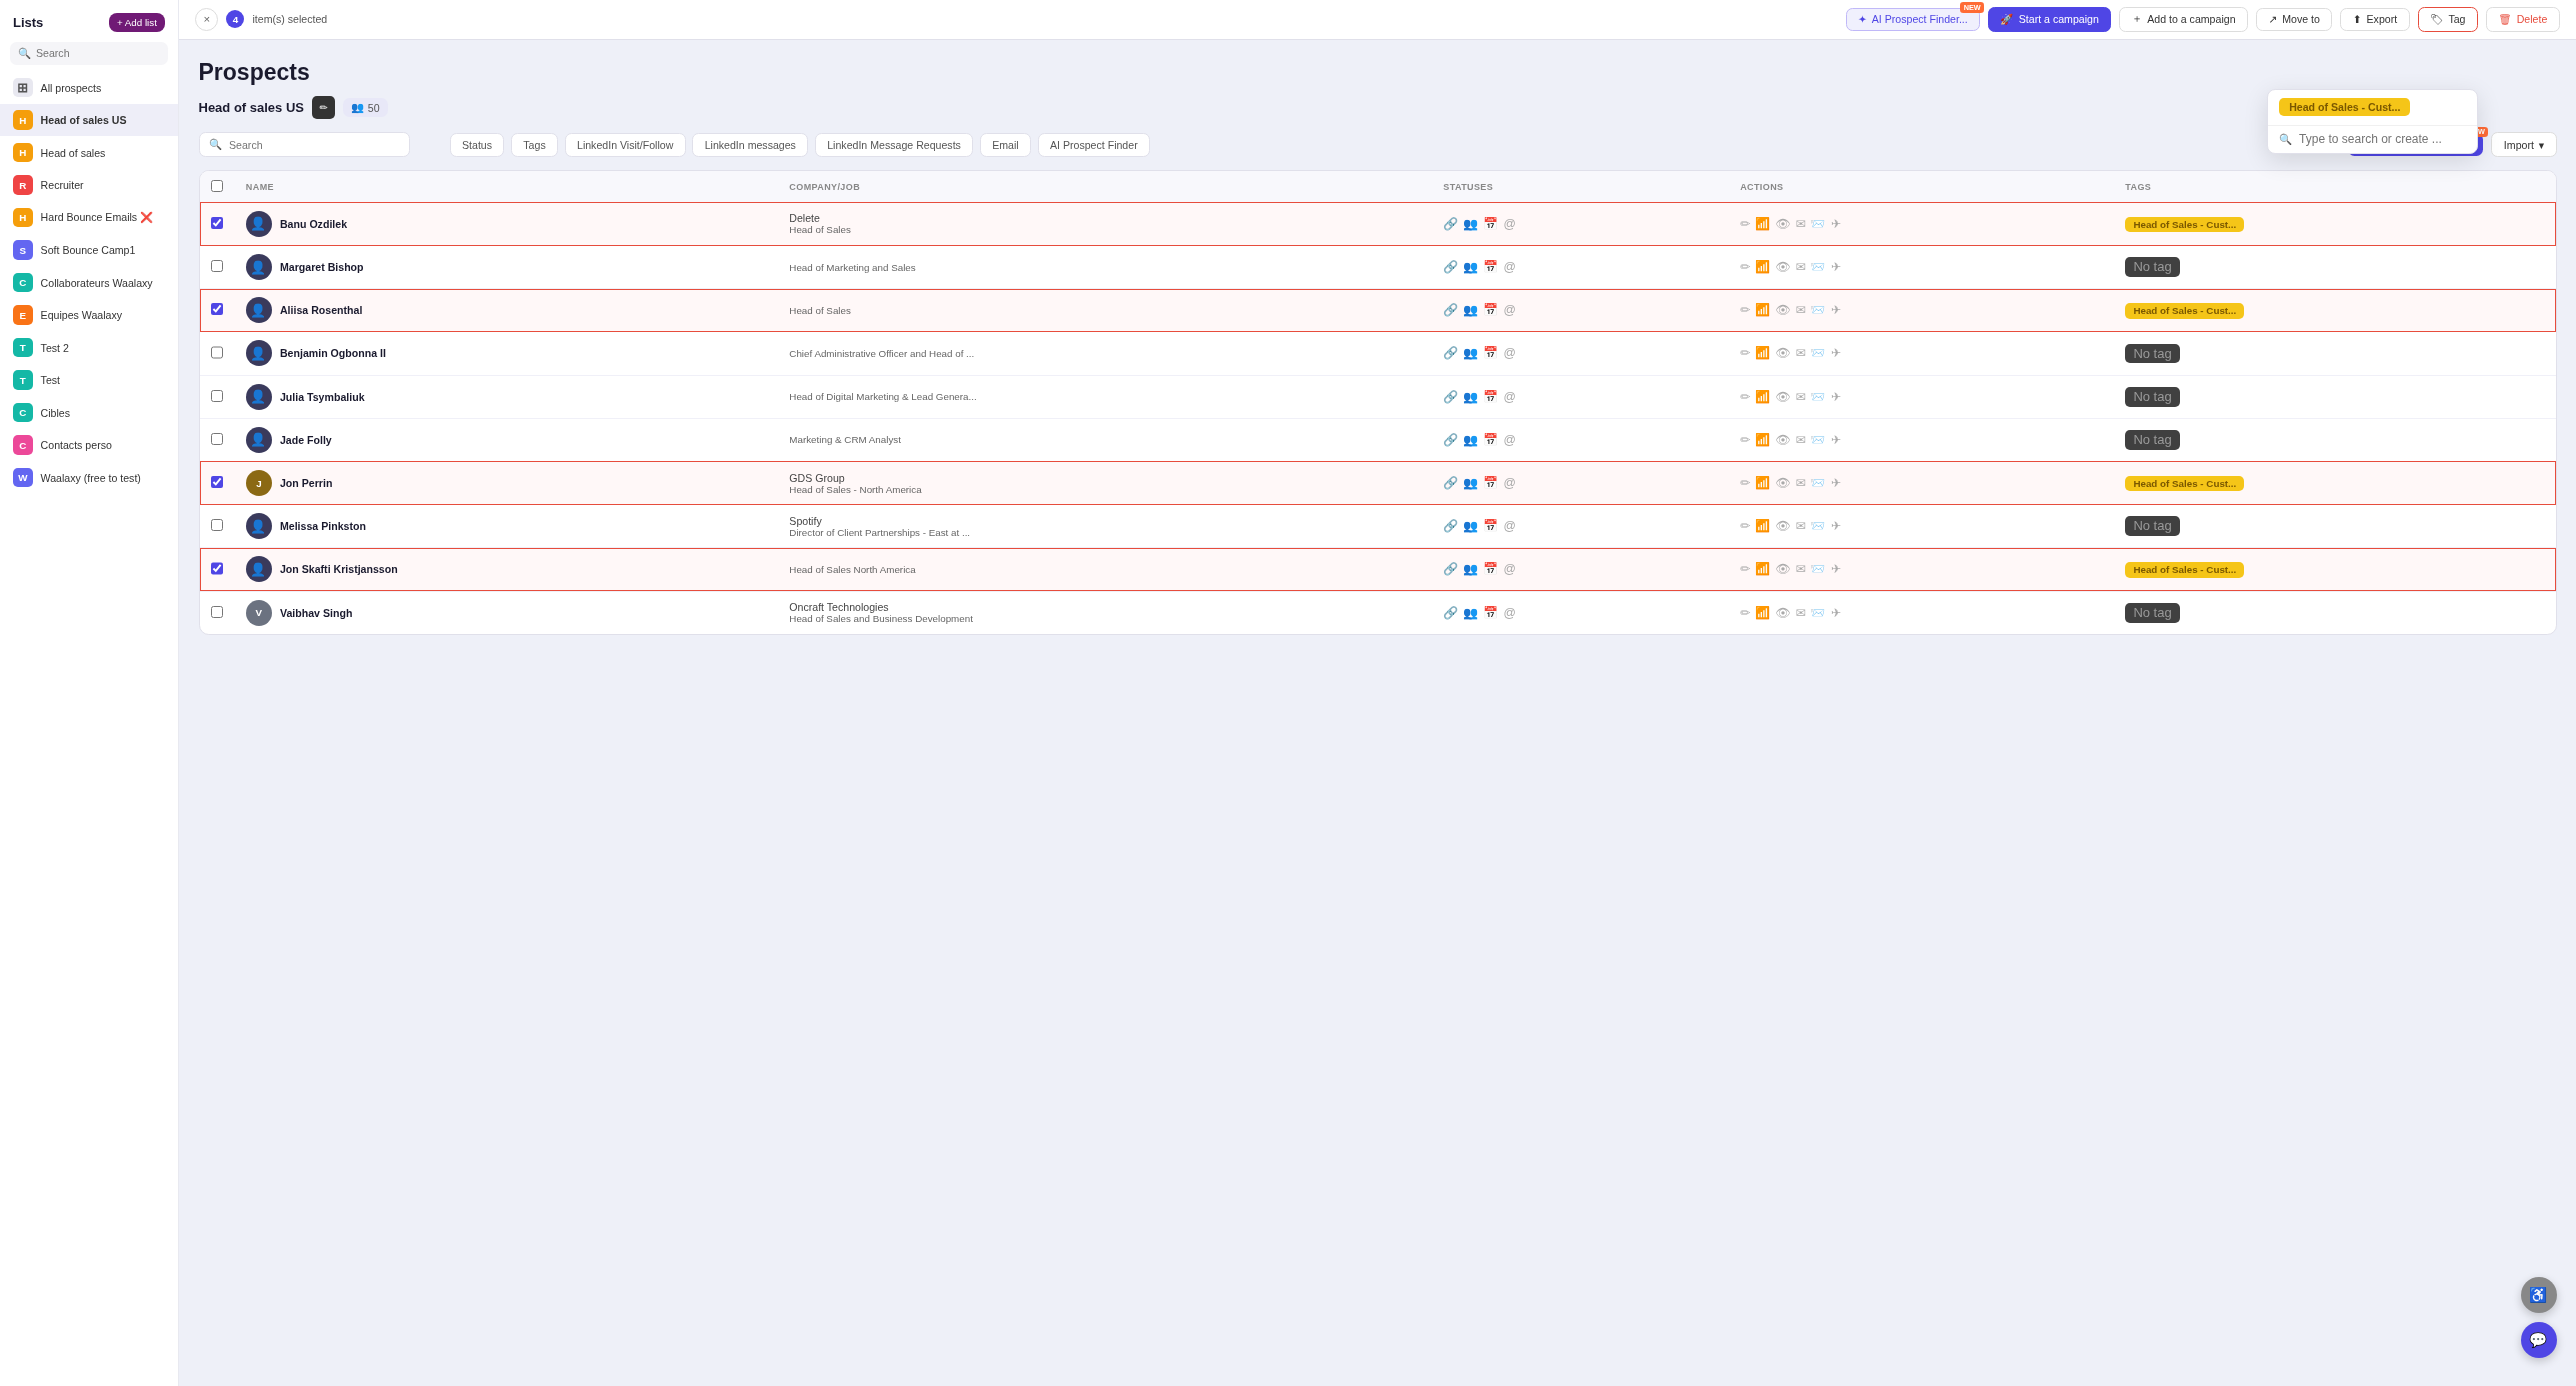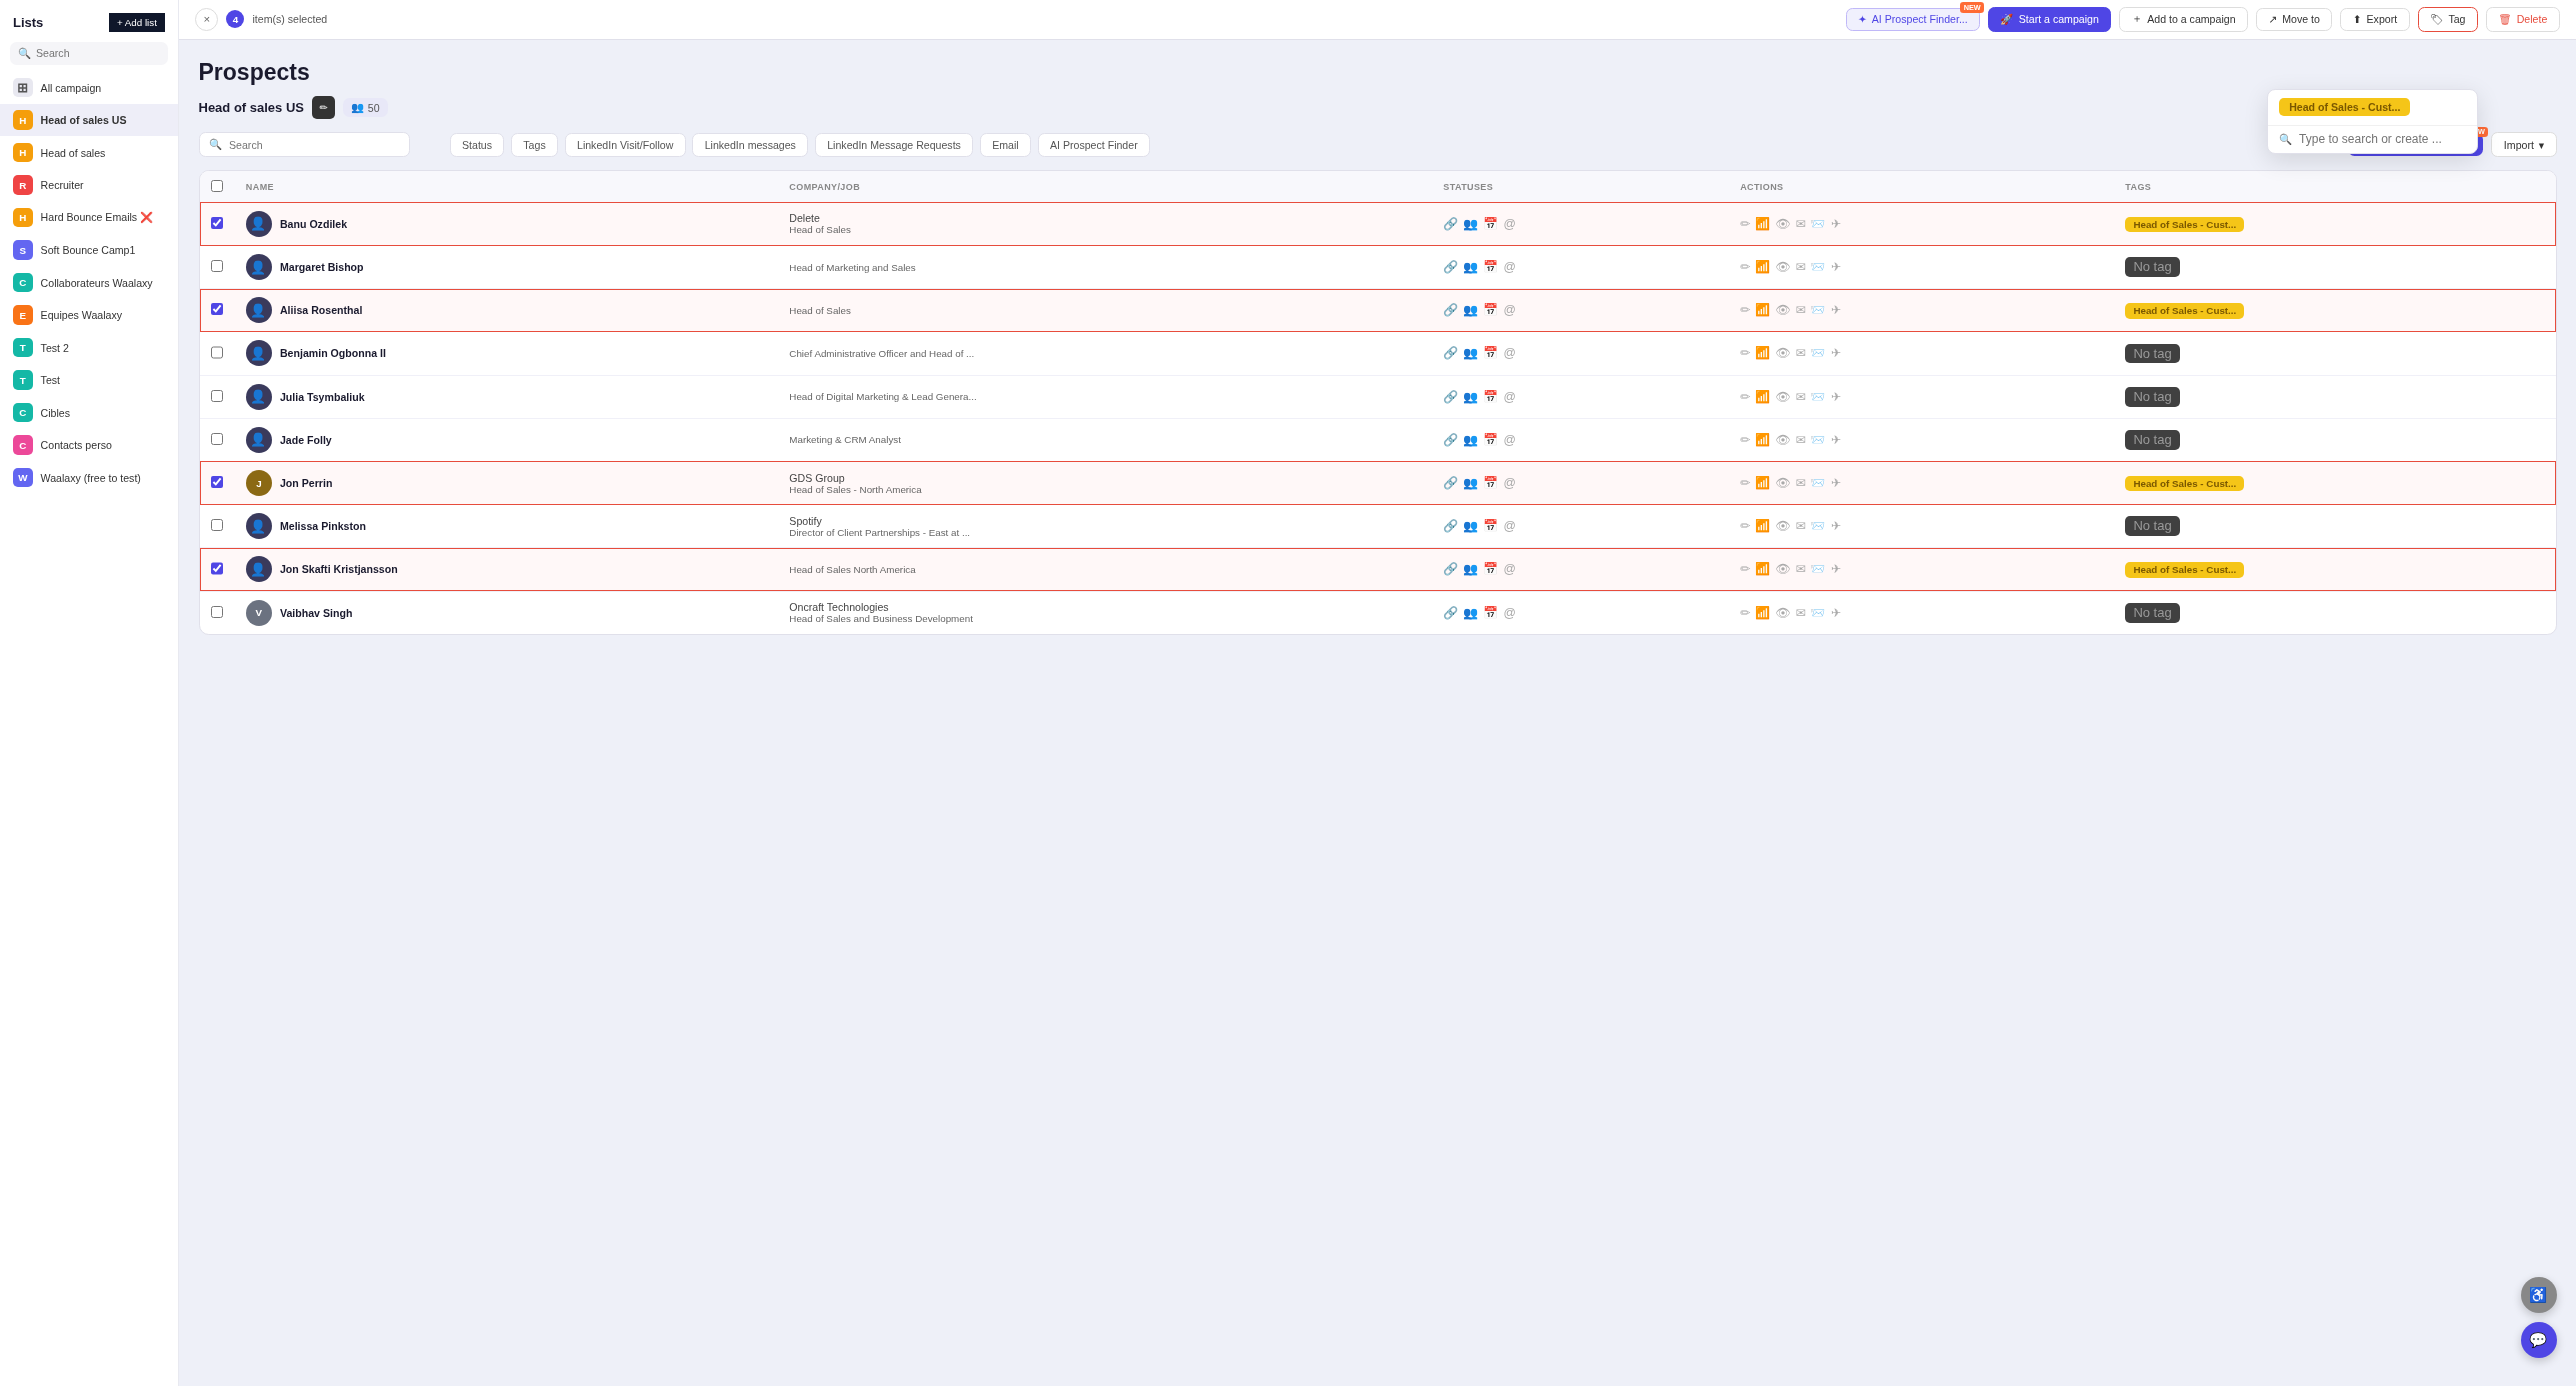--- a/index.html
+++ b/index.html
@@ -20,24 +20,24 @@
       align-items: center;
       justify-content: space-between;
       padding: 0 13px 9.8px;
     }
     .sidebar-title {
       font-size: 13px;
       font-weight: 700;
       color: #1a1a2e;
     }
     .add-list-btn {
-      background: #0f172a;
+      background: #701a75;
       color: #fff;
       border: none;
-      border-radius: 0;
+      border-radius: 8px;
       padding: 4.1px 8.1px;
       font-size: 9.8px;
       cursor: pointer;
       display: flex;
       align-items: center;
       gap: 3.3px;
     }
     .sidebar-search {
       margin: 0 9.8px 6.5px;
       display: flex;
@@ -409,21 +409,21 @@
     <span class="sidebar-title">Lists</span>
     <button class="add-list-btn">+ Add list</button>
   </div>
   <div class="sidebar-search">
     <span>🔍</span>
     <input type="text" placeholder="Search" style="">
   </div>
   <div id="sidebar-list">
       <div class="sidebar-item">
         <div class="sidebar-avatar" style="background:#e8e8f0;color:#555;font-size:13px;">⊞</div>
-        <span class="sidebar-item-label">All campaign</span>
+        <span class="sidebar-item-label">All prospects</span>
       </div>
       <div class="sidebar-item active">
         <div class="sidebar-avatar" style="background:#f59e0b;">H</div>
         <span class="sidebar-item-label">Head of sales US</span>
       </div>
       <div class="sidebar-item">
         <div class="sidebar-avatar" style="background:#f59e0b;">H</div>
         <span class="sidebar-item-label">Head of sales</span>
       </div>
       <div class="sidebar-item">

